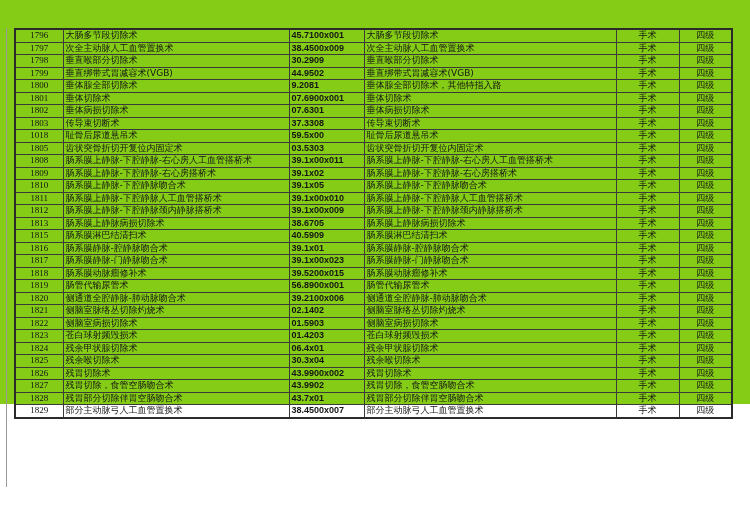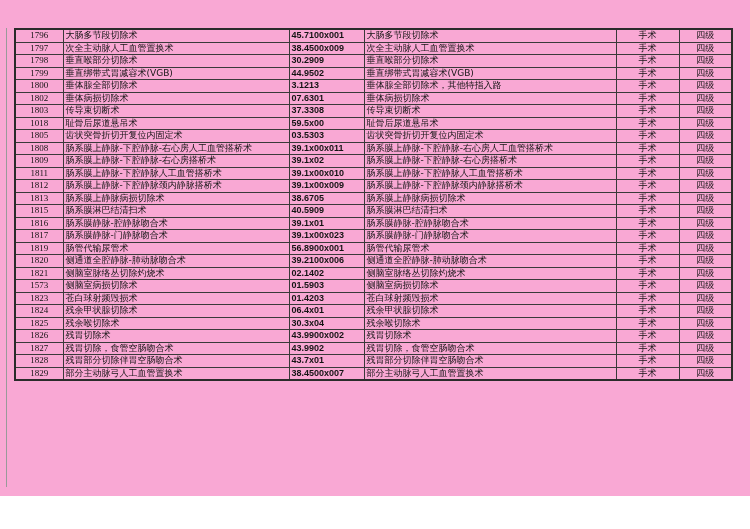--- a/index.html
+++ b/index.html
@@ -7,22 +7,22 @@
     padding: 0;
     width: 750px;
     height: 529px;
     background: #ffffff;
     overflow: hidden;
     font-family: "DejaVu Sans", sans-serif;
   }
   .page {
     position: relative;
     width: 750px;
-    height: 496px;
-    background: #f9a8d4;
+    height: 404px;
+    background: #84cc16;
   }
   .edge-line {
     position: absolute;
     left: 6px;
     top: 28px;
     width: 1px;
     height: 459px;
     background: #9a9a9a;
   }
   table.proc-table {
@@ -110,22 +110,30 @@
           <td class="num">1799</td>
           <td class="name">垂直绑带式胃减容术(VGB)</td>
           <td class="code">44.9502</td>
           <td class="name">垂直绑带式胃减容术(VGB)</td>
           <td class="center">手术</td>
           <td class="center">四级</td>
         </tr>
         <tr>
           <td class="num">1800</td>
           <td class="name">垂体腺全部切除术</td>
-          <td class="code">3.1213</td>
+          <td class="code">9.2081</td>
           <td class="name">垂体腺全部切除术，其他特指入路</td>
+          <td class="center">手术</td>
+          <td class="center">四级</td>
+        </tr>
+        <tr>
+          <td class="num">1801</td>
+          <td class="name">垂体切除术</td>
+          <td class="code">07.6900x001</td>
+          <td class="name">垂体切除术</td>
           <td class="center">手术</td>
           <td class="center">四级</td>
         </tr>
         <tr>
           <td class="num">1802</td>
           <td class="name">垂体病损切除术</td>
           <td class="code">07.6301</td>
           <td class="name">垂体病损切除术</td>
           <td class="center">手术</td>
           <td class="center">四级</td>
@@ -164,20 +172,28 @@
         </tr>
         <tr>
           <td class="num">1809</td>
           <td class="name">肠系膜上静脉-下腔静脉-右心房搭桥术</td>
           <td class="code">39.1x02</td>
           <td class="name">肠系膜上静脉-下腔静脉-右心房搭桥术</td>
           <td class="center">手术</td>
           <td class="center">四级</td>
         </tr>
         <tr>
+          <td class="num">1810</td>
+          <td class="name">肠系膜上静脉-下腔静脉吻合术</td>
+          <td class="code">39.1x05</td>
+          <td class="name">肠系膜上静脉-下腔静脉吻合术</td>
+          <td class="center">手术</td>
+          <td class="center">四级</td>
+        </tr>
+        <tr>
           <td class="num">1811</td>
           <td class="name">肠系膜上静脉-下腔静脉人工血管搭桥术</td>
           <td class="code">39.1x00x010</td>
           <td class="name">肠系膜上静脉-下腔静脉人工血管搭桥术</td>
           <td class="center">手术</td>
           <td class="center">四级</td>
         </tr>
         <tr>
           <td class="num">1812</td>
           <td class="name">肠系膜上静脉-下腔静脉颈内静脉搭桥术</td>
@@ -212,20 +228,28 @@
         </tr>
         <tr>
           <td class="num">1817</td>
           <td class="name">肠系膜静脉-门静脉吻合术</td>
           <td class="code">39.1x00x023</td>
           <td class="name">肠系膜静脉-门静脉吻合术</td>
           <td class="center">手术</td>
           <td class="center">四级</td>
         </tr>
         <tr>
+          <td class="num">1818</td>
+          <td class="name">肠系膜动脉瘤修补术</td>
+          <td class="code">39.5200x015</td>
+          <td class="name">肠系膜动脉瘤修补术</td>
+          <td class="center">手术</td>
+          <td class="center">四级</td>
+        </tr>
+        <tr>
           <td class="num">1819</td>
           <td class="name">肠管代输尿管术</td>
           <td class="code">56.8900x001</td>
           <td class="name">肠管代输尿管术</td>
           <td class="center">手术</td>
           <td class="center">四级</td>
         </tr>
         <tr>
           <td class="num">1820</td>
           <td class="name">侧通道全腔静脉-肺动脉吻合术</td>
@@ -236,21 +260,21 @@
         </tr>
         <tr>
           <td class="num">1821</td>
           <td class="name">侧脑室脉络丛切除灼烧术</td>
           <td class="code">02.1402</td>
           <td class="name">侧脑室脉络丛切除灼烧术</td>
           <td class="center">手术</td>
           <td class="center">四级</td>
         </tr>
         <tr>
-          <td class="num">1573</td>
+          <td class="num">1822</td>
           <td class="name">侧脑室病损切除术</td>
           <td class="code">01.5903</td>
           <td class="name">侧脑室病损切除术</td>
           <td class="center">手术</td>
           <td class="center">四级</td>
         </tr>
         <tr>
           <td class="num">1823</td>
           <td class="name">苍白球射频毁损术</td>
           <td class="code">01.4203</td>

